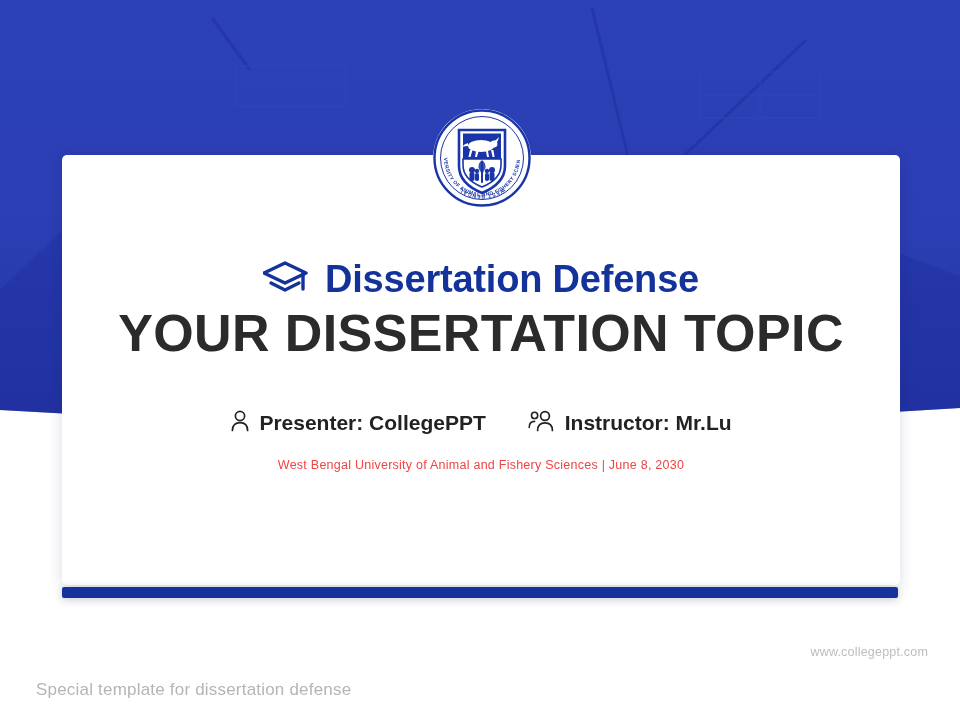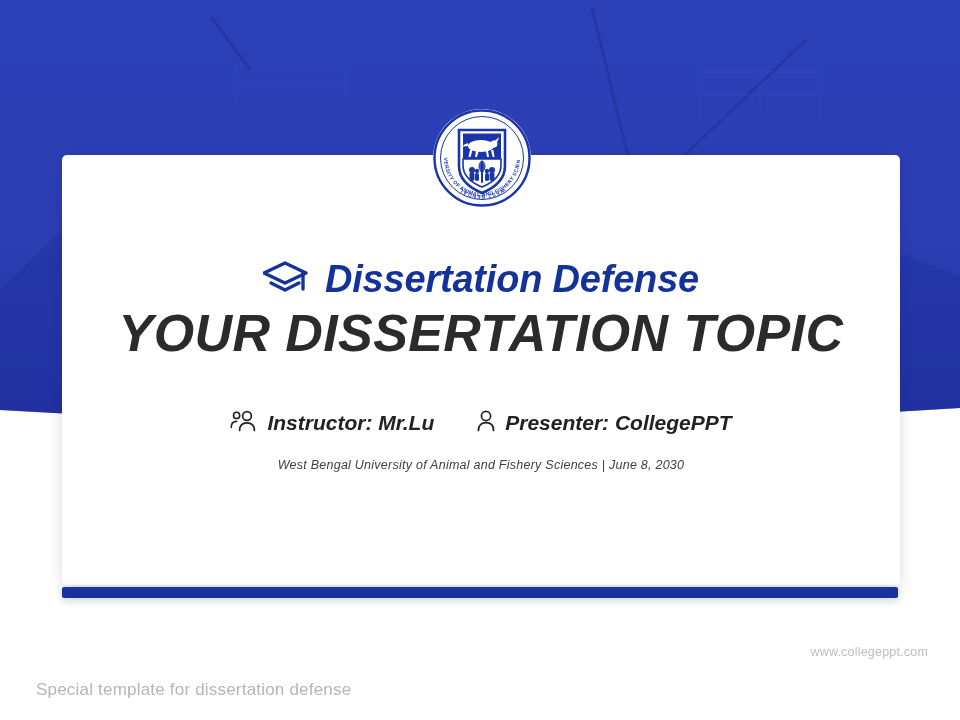--- a/index.html
+++ b/index.html
@@ -55,21 +55,20 @@
   .emblem svg { display:block; width:100px; height:100px; }
 
   
   .card-inner {
     position:absolute;
     left:0; top:0; width:838px; height:430px;
     display:flex;
     flex-direction:column;
     align-items:center;
     padding-top:101px;
-    font-style:italic;
   }
 
   .eyebrow-row {
     display:flex;
     align-items:center;
     gap:16px;
     height:46px;
   }
   .cap-icon { width:46px; height:38px; display:block; }
   .eyebrow-text {
@@ -106,21 +105,21 @@
   .person-text {
     font-size:21px;
     font-weight:bold;
     color:#222222;
     white-space:nowrap;
   }
 
   .meta-line {
     margin-top:22px;
     font-size:12.5px;
-    color:#404040;
+    color:#ef4444;
     letter-spacing:0.25px;
     white-space:nowrap;
   }
 
   
   .footer-left {
     position:absolute;
     left:36px; top:680px;
     font-size:17px;
     color:#b5b5b5;
@@ -202,38 +201,38 @@
           </svg>
         </span>
         <span class="eyebrow-text">Dissertation Defense</span>
       </div>
 
       <div class="main-title">YOUR DISSERTATION TOPIC</div>
 
       <div class="people-row">
         <div class="person">
           <span class="person-icon">
+            <svg width="20" height="22" viewBox="0 0 20 22" xmlns="http://www.w3.org/2000/svg" aria-hidden="true">
+              <circle cx="10" cy="6" r="4.6" fill="none" stroke="#222222" stroke-width="1.7"></circle>
+              <path d="M2.4 20.5 C2.4 14.8 6 12.6 10 12.6 C14 12.6 17.6 14.8 17.6 20.5" fill="none" stroke="#222222" stroke-width="1.7" stroke-linecap="round"></path>
+            </svg>
+          </span>
+          <span class="person-text">Presenter: CollegePPT</span>
+        </div>
+
+        <div class="person">
+          <span class="person-icon">
             <svg width="28" height="22" viewBox="0 0 28 22" xmlns="http://www.w3.org/2000/svg" aria-hidden="true">
               <circle cx="17" cy="6" r="4.4" fill="none" stroke="#222222" stroke-width="1.7"></circle>
               <path d="M9.6 20.5 C9.6 14.9 13 12.8 17 12.8 C21 12.8 24.4 14.9 24.4 20.5" fill="none" stroke="#222222" stroke-width="1.7" stroke-linecap="round"></path>
               <circle cx="6.6" cy="5.4" r="3.1" fill="none" stroke="#222222" stroke-width="1.6"></circle>
               <path d="M1.2 17.4 C1.2 13.2 3.6 11.4 6.6 11.4" fill="none" stroke="#222222" stroke-width="1.6" stroke-linecap="round"></path>
             </svg>
           </span>
           <span class="person-text">Instructor: Mr.Lu</span>
-        </div>
-
-        <div class="person">
-          <span class="person-icon">
-            <svg width="20" height="22" viewBox="0 0 20 22" xmlns="http://www.w3.org/2000/svg" aria-hidden="true">
-              <circle cx="10" cy="6" r="4.6" fill="none" stroke="#222222" stroke-width="1.7"></circle>
-              <path d="M2.4 20.5 C2.4 14.8 6 12.6 10 12.6 C14 12.6 17.6 14.8 17.6 20.5" fill="none" stroke="#222222" stroke-width="1.7" stroke-linecap="round"></path>
-            </svg>
-          </span>
-          <span class="person-text">Presenter: CollegePPT</span>
         </div>
       </div>
 
       <div class="meta-line">West Bengal University of Animal and Fishery Sciences | June 8, 2030</div>
     </div>
   </div>
 
   <div class="card-underbar"></div>
 
   <div class="emblem">

